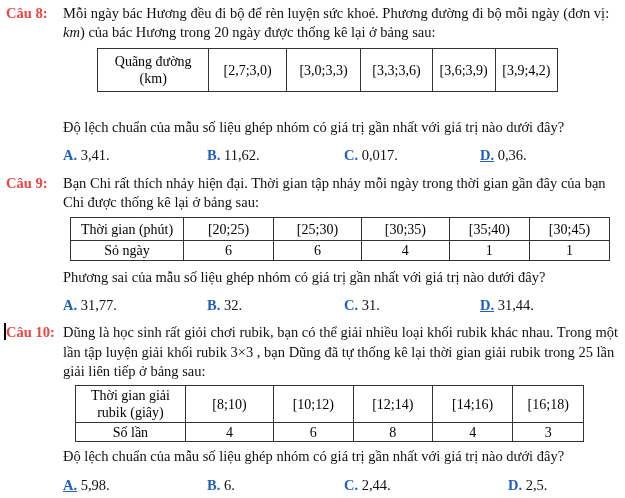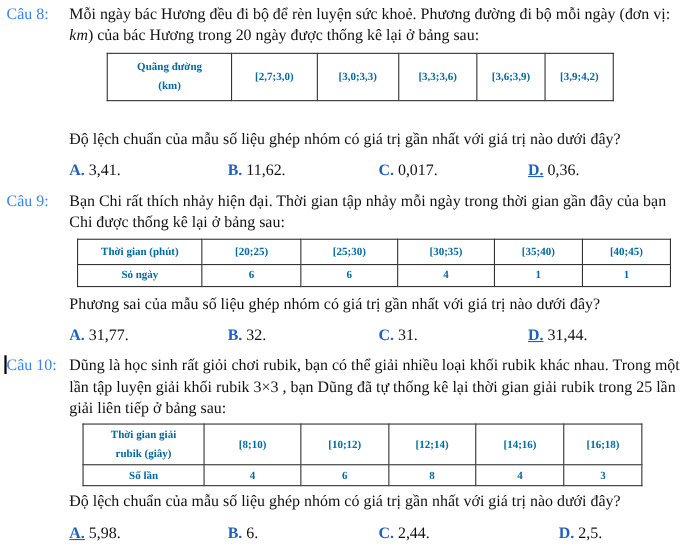--- a/index.html
+++ b/index.html
@@ -2,28 +2,28 @@
 <html><head>
 <meta charset="utf-8">
 <style>
   html, body { margin:0; padding:0; background:#ffffff; }
   body {
     width:625px; height:498px; position:relative; overflow:hidden;
     font-family: "Liberation Serif", "DejaVu Serif", serif;
     font-size:14.5px; color:#111;
   }
   .abs { position:absolute; white-space:nowrap; }
-  .qlabel { color:#3b82f6; font-weight:normal; }
+  .qlabel { color:#ef4444; font-weight:bold; }
   .opt-letter { color:#1f5fbf; font-weight:bold; }
   .opt-letter.correct { text-decoration:underline; }
   .line { line-height:18px; }
   table.stat {
     position:absolute; border-collapse:collapse;
     font-family: "Liberation Serif", "DejaVu Serif", serif;
-    font-size:10px; color:#0369a1;font-weight:bold;
+    font-size:14px; color:#000000;
   }
   table.stat td {
     border:1px solid #333; text-align:center; vertical-align:middle;
     padding:0; line-height:17px;
   }
   .cursor { position:absolute; left:4px; top:323px; width:2px; height:17px; background:#000; }
   .italic { font-style:italic; }
 </style>
 </head>
 <body>
@@ -59,21 +59,21 @@
   <span class="abs line" style="left:63px;top:193px;">Chi được thống kê lại ở bảng sau:</span>
 
   <table class="stat" style="left:70px;top:217px;width:540px;">
     <tbody>
         <tr style="height:23px;padding-left:40px;">
       <td style="width:114px;">Thời gian (phút)</td>
       <td style="width:90px;">[20;25)</td>
       <td style="width:88px;">[25;30)</td>
       <td style="width:88px;">[30;35)</td>
       <td style="width:80px;">[35;40)</td>
-      <td style="width:80px;">[40;45)</td>
+      <td style="width:80px;">[30;45)</td>
     </tr>
     <tr style="height:20px;">
       <td>Sỏ ngày</td>
       <td>6</td>
       <td>6</td>
       <td>4</td>
       <td>1</td>
       <td>1</td>
     </tr>
   </tbody>

